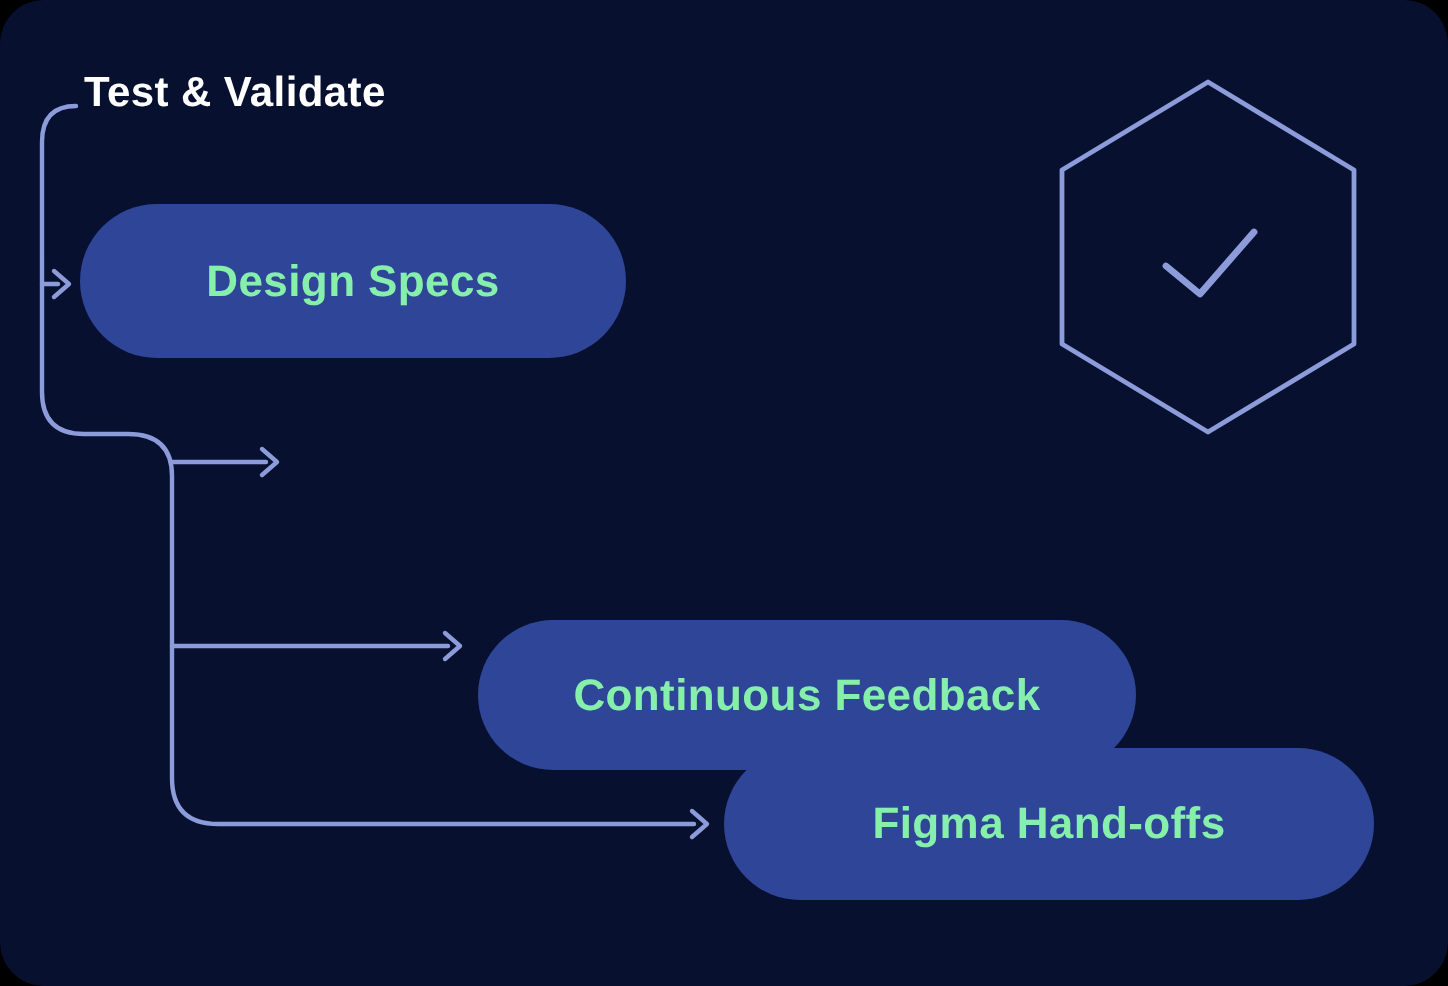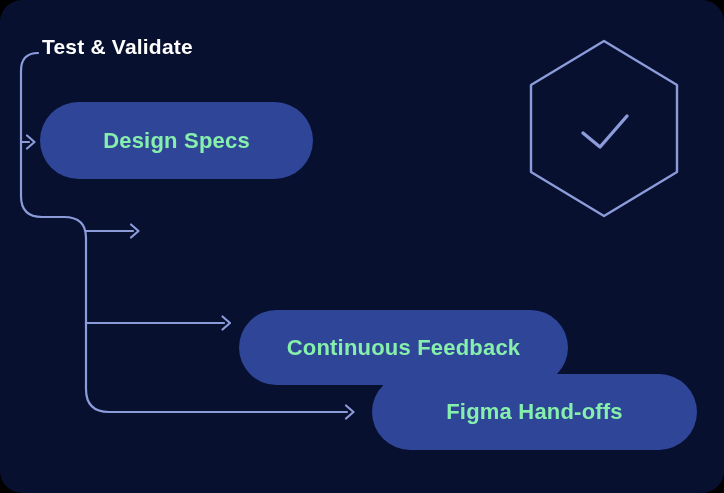--- a/index.html
+++ b/index.html
@@ -45,21 +45,21 @@
     background: #2f4597;
     border-radius: 40px;
     color: #86efac;
     font-size: 22px;
     font-weight: 700;
     letter-spacing: 0.2px;
   }
   .pill-1 { left: 40px;  top: 102px; width: 273px; height: 77px; }
   .pill-2 { left: 145px; top: 193px; width: 239px; height: 76px; }
   .pill-3 { left: 239px; top: 286px; width: 329px; height: 75px; margin-top: 24px; }
-  .pill-4 { left: 372px; top: 374px; width: 325px; height: 76px; }
+  .pill-4 { left: 362px; top: 374px; width: 325px; height: 76px; }
 </style>
 </head>
 <body>
 
 <div class="card">
 
   <h1 class="card-title">Test &amp; Validate</h1>
 
   <svg class="connector-svg" viewBox="0 0 724 493" xmlns="http://www.w3.org/2000/svg">
     <g stroke="#8c9cda" stroke-width="2.2" fill="none" stroke-linecap="round" stroke-linejoin="round">

